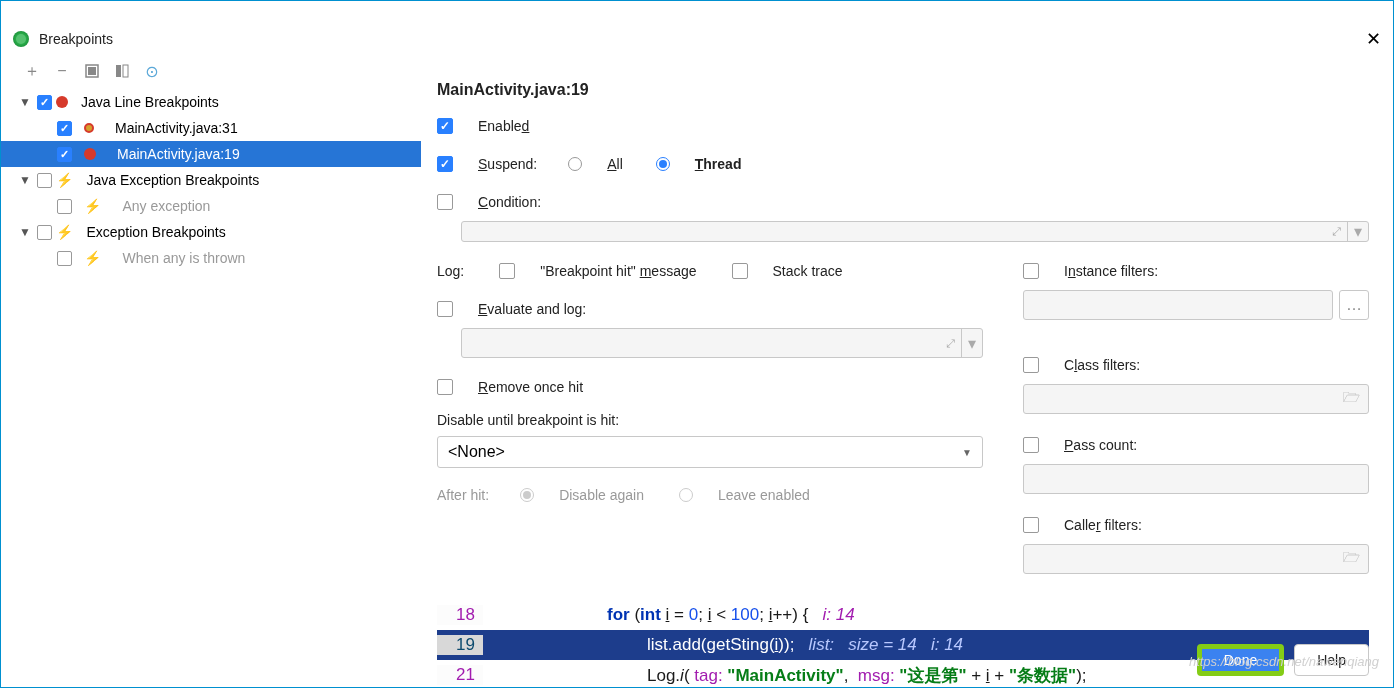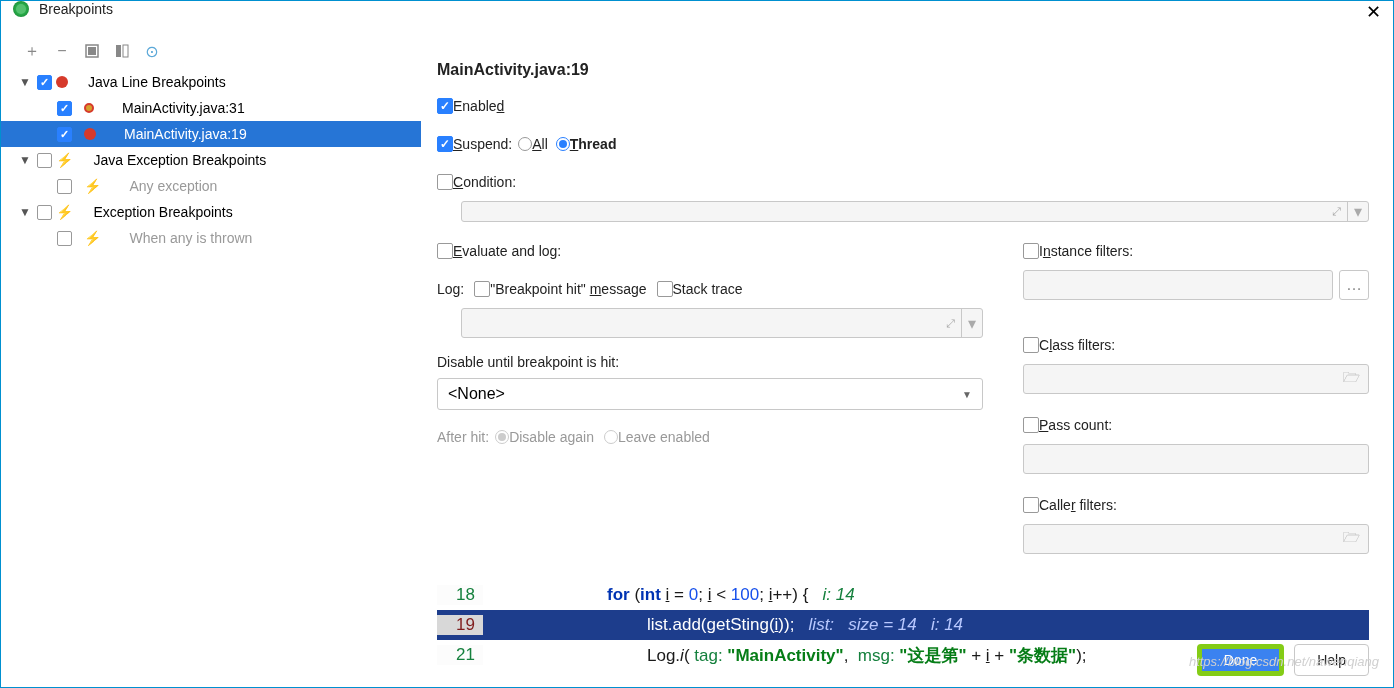--- a/index.html
+++ b/index.html
@@ -1,43 +1,43 @@
 <!DOCTYPE html>
 <html><head>
 <meta charset="utf-8">
 <style>
 * { box-sizing: border-box; margin: 0; padding: 0; font-family: "Segoe UI", Arial, sans-serif; }
 body { background: #fff; width: 1394px; height: 688px; border: 1px solid #0090d0; overflow: hidden; position: relative; }
-.titlebar { height: 36px; display: flex; align-items: flex-start; padding: 0 12px; }
+.titlebar { height: 36px; display: flex; align-items: center; padding: 0 12px; margin-top: 20px; }
 .titlebar .app-icon { width: 16px; height: 16px; background: radial-gradient(circle, #2bb24c 40%, #1a8a37 80%); border-radius: 50%; margin-right: 10px; position:relative;}
 .titlebar .app-icon::after{content:"";position:absolute;inset:3px;background:#ffffff33;border-radius:50%;}
 .titlebar .title { font-size: 14px; color: #222; }
 .titlebar .close { margin-left: auto; font-size: 18px; cursor: pointer; font-family: Arial;}
 .toolbar { height: 28px; display: flex; align-items: center; gap: 12px; padding: 0 22px; }
 .toolbar .tb-btn { width: 18px; height: 18px; display: flex; align-items: center; justify-content: center; color: #888; cursor:pointer;}
 .main-wrap { display: flex; height: calc(100% - 36px - 28px - 54px); }
 .left-panel { width: 420px; padding: 4px 0; }
 .tree { font-size: 14px; }
 .tree .row { height: 26px; display: flex; align-items: center; padding-left: 18px; gap: 4px; cursor:pointer;}
 .tree .row.selected { background: #2675d6; color: #fff; }
 .tree .chev { width: 14px; color: #555; font-size: 12px; display:inline-block;}
 .tree .chk { width: 15px; height: 15px; border: 1px solid #999; border-radius: 2px; display:inline-flex; align-items:center; justify-content:center; background:#fff; cursor:pointer; flex-shrink:0;}
 .tree .chk.checked { background: #2980ff; border-color: #2980ff; }
 .tree .chk.checked::after { content: "✓"; color: #fff; font-size: 11px; font-weight:bold;}
 .tree .dot { width: 12px; height: 12px; border-radius: 50%; flex-shrink:0;}
 .tree .dot.r { background: #d63a2b; }
 .tree .dot.rc { background: #d6a02b; border:2px solid #d63a2b; width:10px;height:10px;}
 .tree .bolt { color: #ff8c00; font-weight:bold; font-size:14px;}
-.tree .label { margin-left: 16px; }
+.tree .label { margin-left: 9px; }
 .tree .indent0 { padding-left: 18px; }
 .tree .indent1 { padding-left: 56px; gap: 12px; }
 .tree .disabled-txt{ color:#999;}
 .right-panel { flex: 1; padding: 0 24px 0 16px; display:flex; flex-direction:column;}
 .bp-title { font-size: 16px; font-weight: bold; color: #222; margin-bottom: 14px; margin-top: -4px;}
-.form-row { display: flex; align-items: center; margin-bottom: 12px; font-size: 14px; gap: 0; min-height:26px;text-align:center;}
+.form-row { display: flex; align-items: center; margin-bottom: 12px; font-size: 14px; gap: 25px; min-height:26px;text-align:center;}
 .chk2 { width: 16px; height: 16px; border: 1px solid #999; border-radius: 2px; display:inline-flex; align-items:center; justify-content:center; background:#fff; cursor:pointer; flex-shrink:0;}
 .chk2.checked { background: #2980ff; border-color: #2980ff; }
 .chk2.checked::after { content: "✓"; color: #fff; font-size: 12px; font-weight:bold;}
 .rad { width: 14px; height: 14px; border: 1.5px solid #999; border-radius: 50%; display:inline-flex; align-items:center; justify-content:center; cursor:pointer; flex-shrink:0;}
 .rad.checked { border-color: #2980ff; }
 .rad.checked::after { content: ""; width: 8px; height: 8px; background: #2980ff; border-radius: 50%; }
 .rad.disabled { border-color:#ccc; cursor:default;}
 .rad.disabled.checked::after{background:#ccc;}
 u { text-decoration: underline; text-decoration-skip-ink: none;}
 .txtfield { border: 1px solid #c8c8c8; border-radius: 3px; height: 30px; background: #f5f5f5; display:flex; align-items:center;}
@@ -47,28 +47,28 @@
 .folder-icon { color:#aaa; padding:0 8px; font-size:14px; cursor:pointer;}
 .two-col { display: flex; gap: 40px; }
 .col-l { flex: 1; }
 .col-r { width: 346px; }
 .lbl { font-size: 14px; color: #222; }
 .select-box { border:1px solid #c8c8c8; border-radius:3px; height:32px; display:flex; align-items:center; padding:0 10px; justify-content:space-between; background:#fff; cursor:pointer;}
 .select-box .arr{color:#666; font-size:10px;}
 .disabled-txt2{color:#999;}
 .code-area { margin-top: 8px; background: #fff; font-family: "Consolas","Courier New",monospace; font-size: 17px; }
 .code-line { display: flex; height: 30px; align-items: center; white-space: pre;}
-.code-line .gutter { width: 46px; text-align: right; padding-right: 8px; color: #15803d; background:#fcfcfc;}
+.code-line .gutter { width: 46px; text-align: right; padding-right: 8px; color: #a21caf; background:#fcfcfc;}
 .code-line .bp-gutter{ width:24px; display:flex; align-items:center; justify-content:center;}
 .code-line .body { flex: 1; padding-left: 100px; color: #1a1a1a; }
 .code-line.sel { background: #1d3d8c; }
 .code-line.sel .body { color: #fff; }
-.code-line.sel .gutter{background:#d8d8d8;color:#7f1d1d;}
+.code-line.sel .gutter{background:#d8d8d8;color:#0c4a6e;}
 .kw{color:#0033b3;font-weight:bold;} .num{color:#1750eb;} .id-u{text-decoration:underline;} .cm-sel{color:#b8c8ff;font-style:italic;}
-.str{color:#067d17;font-weight:bold;} .hint{color:#15803d;font-style:italic;}
+.str{color:#067d17;font-weight:bold;} .hint{color:#a21caf;font-style:italic;}
 .footer { position:absolute; bottom:0; left:0; right:0; height:54px; display:flex; align-items:center; justify-content:flex-end; padding:0 24px; gap:10px;}
 .btn { height:32px; padding:0 22px; border-radius:4px; font-size:14px; cursor:pointer; display:flex; align-items:center;}
 .btn.primary{ background:#3b82f0; color:#fff; border:5px solid #84cc16;}
 .btn.default{ background:#fff; border:1px solid #c8c8c8; color:#222;}
 .watermark{position:absolute; right:14px; bottom:18px; color:#d0d0d0; font-size:13px; font-style:italic;}
 .dots-btn{width:30px; height:30px; border:1px solid #c8c8c8; border-radius:3px; display:flex;align-items:center;justify-content:center; color:#888; cursor:pointer;}
 .col-r .form-row{margin-bottom:6px;}
 .col-r .txtfield{margin-bottom:18px;}
 </style>
 </head>
@@ -165,34 +165,38 @@
     </div>
     <div class="txtfield" style="margin:-6px 0 16px 24px;">
       <span class="stretch"></span>
       <span class="expand-icon">⤢</span>
       <span class="dd-icon">▾</span>
     </div>
 
     <div class="two-col">
       <div class="col-l">
         <div class="form-row">
-          <span class="chk2"></span>
-          <span class="lbl"><u>E</u>valuate and log:</span>
-        </div>
-        <div class="form-row">
           <span class="lbl">Log:</span>
           <span class="chk2" style="margin-left:10px;"></span>
           <span class="lbl">"Breakpoint hit" <u>m</u>essage</span>
           <span class="chk2" style="margin-left:10px;"></span>
           <span class="lbl">Stack trace</span>
         </div>
+        <div class="form-row">
+          <span class="chk2"></span>
+          <span class="lbl"><u>E</u>valuate and log:</span>
+        </div>
         <div class="txtfield" style="margin:-6px 0 16px 24px;">
           <span class="stretch"></span>
           <span class="expand-icon">⤢</span>
           <span class="dd-icon">▾</span>
+        </div>
+        <div class="form-row">
+          <span class="chk2"></span>
+          <span class="lbl"><u>R</u>emove once hit</span>
         </div>
         <div class="lbl" style="margin-bottom:8px;">Disable until breakpoint is hit:</div>
         <div class="select-box" style="margin-bottom:14px;">
           <span>&lt;None&gt;</span>
           <span class="arr">▼</span>
         </div>
         <div class="form-row">
           <span class="lbl disabled-txt2" style="">After hit:</span>
           <span class="rad disabled checked" style="margin-left:6px;"></span>
           <span class="lbl disabled-txt2">Disable again</span>

